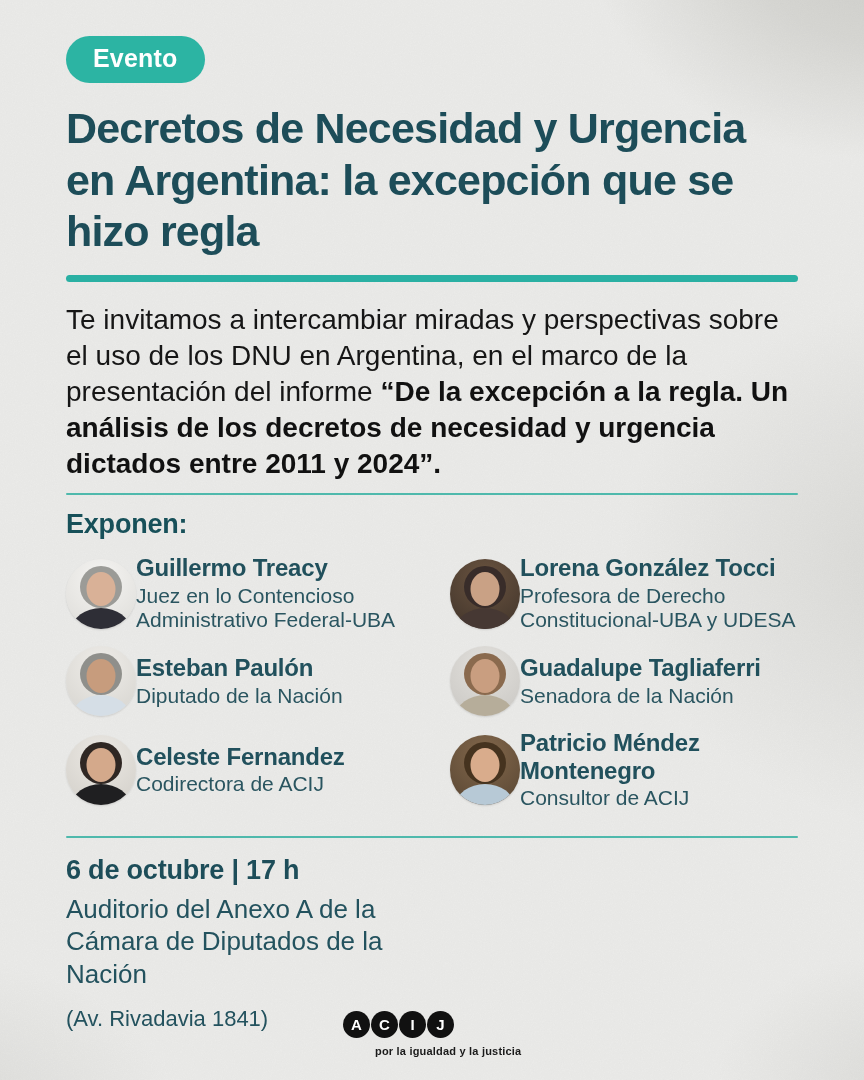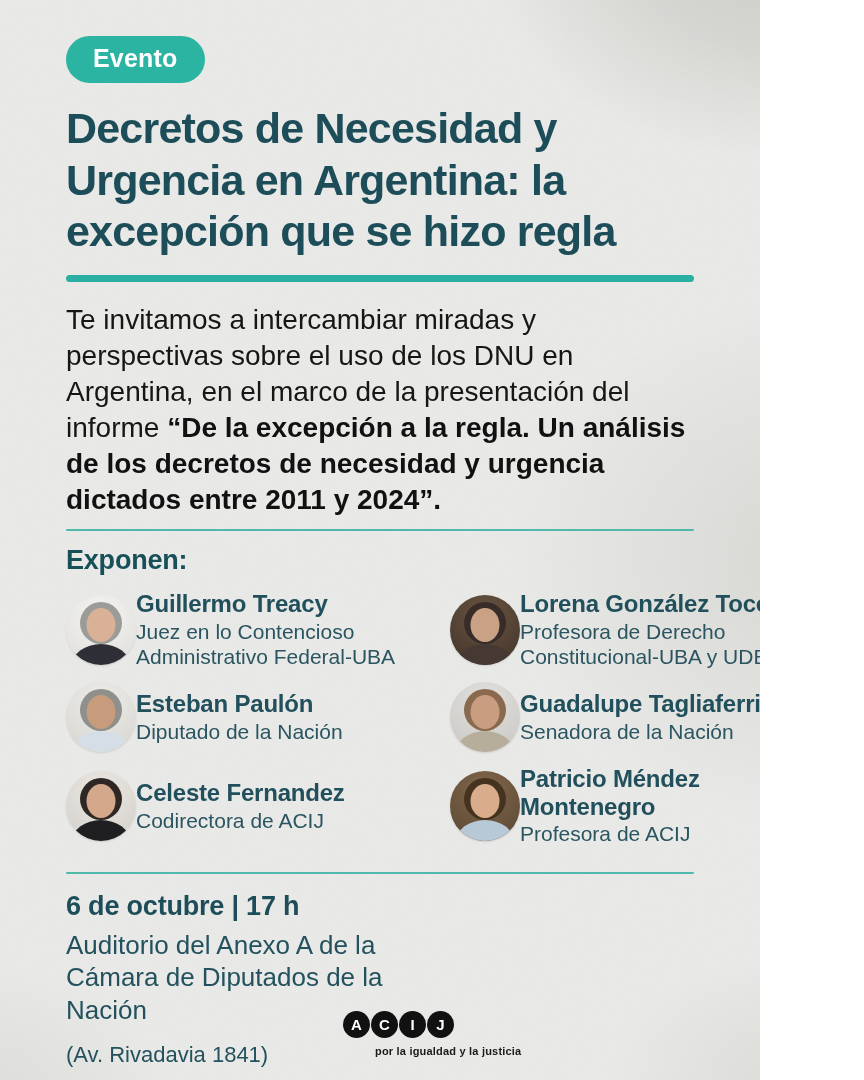--- a/index.html
+++ b/index.html
@@ -1,19 +1,19 @@
 <!DOCTYPE html>
 <html><head>
 <meta charset="utf-8">
 <style>
   html,body{margin:0;padding:0;}
   body{width:864px;height:1080px;font-family:"Liberation Sans", sans-serif;}
 
   .poster{
-    position:relative;width:760px;height:1080px;overflow:hidden;
+    position:relative;width:864px;height:1080px;overflow:hidden;
     background-color:#ebebe9;
     background-image:
       radial-gradient(ellipse 430px 330px at 102% -6%, #cdcdc9 0%, rgba(211,211,207,0.85) 32%, rgba(216,216,212,0) 68%),
       radial-gradient(ellipse 520px 430px at 109% 52%, rgba(206,206,202,0.65) 0%, rgba(206,206,202,0) 62%),
       radial-gradient(ellipse 320px 220px at -6% 103%, rgba(210,210,206,0.6) 0%, rgba(210,210,206,0) 70%),
       radial-gradient(ellipse 260px 180px at 104% 100%, rgba(210,210,206,0.55) 0%, rgba(210,210,206,0) 70%);
   }
   .noise{position:absolute;inset:0;pointer-events:none;opacity:.55;}
 
   .content{position:relative;padding:36px 66px 0 66px;box-sizing:border-box;}
@@ -182,21 +182,21 @@
       </div>
 
       <div class="speaker">
         <div class="avatar avatar-6">
             <span class="av-hair"></span>
             <span class="av-face"></span>
             <span class="av-torso"></span>
           </div>
         <div class="sp-text">
           <div class="sp-name">Patricio Méndez Montenegro</div>
-          <div class="sp-role">Profesora de ACIJ</div>
+          <div class="sp-role">Consultor de ACIJ</div>
         </div>
       </div>
 
     </div>
 
     <div class="rule-thin rule-2"></div>
 
     <div class="details">
       <div class="details-left">
         <div class="dt">6 de octubre | 17 h</div>

